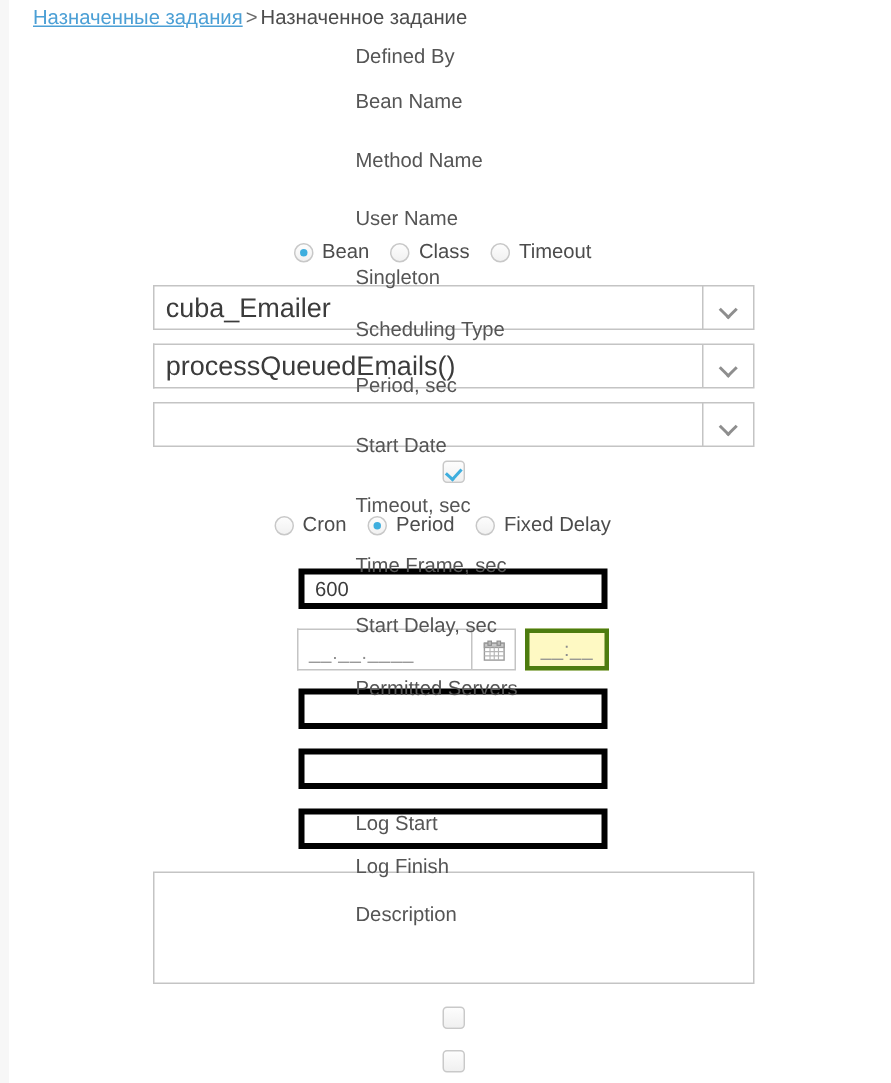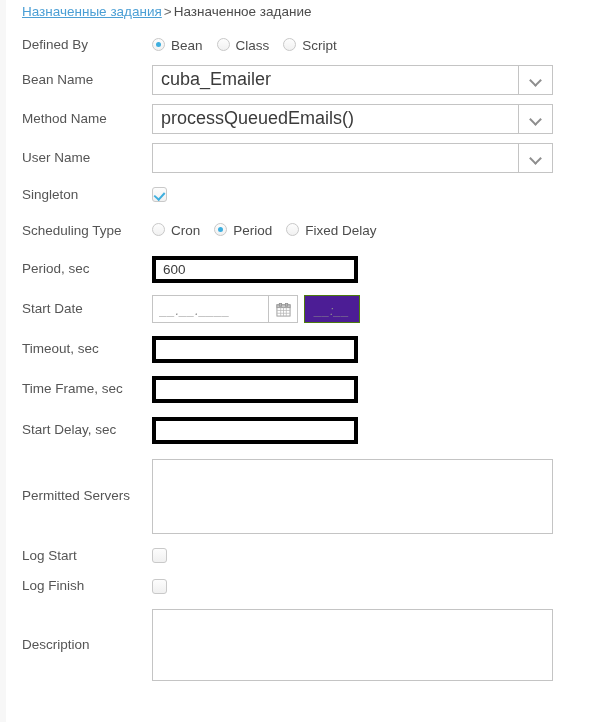--- a/index.html
+++ b/index.html
@@ -51,20 +51,21 @@
   .form {
     position: absolute;
     left: 16px;
     top: 30px;
     width: 560px;
   }
   .row {
     position: relative;
     display: flex;
     align-items: center;
+    flex-direction: column;
   }
   .label {
     width: 130px;
     flex: 0 0 130px;
     color: #555555;
     font-size: 13.5px;
     line-height: 16px;
     padding-right: 6px;
     box-sizing: border-box;
   }
@@ -74,21 +75,21 @@
     align-items: center;
   }
 
   
   .radio-group {
     display: flex;
     align-items: center;
   }
   .radio-item {
     display: flex;
-    align-items: flex-start;
+    align-items: flex-end;
     margin-right: 14px;
     cursor: pointer;
   }
   .radio-mark {
     width: 13px;
     height: 13px;
     border-radius: 50%;
     border: 1px solid #c8c8c8;
     background: linear-gradient(#fdfdfd, #f1f1f1);
     box-sizing: border-box;
@@ -195,21 +196,20 @@
     height: 7px;
     border: solid #8e8e8e;
     border-width: 0 2px 2px 0;
     transform: rotate(45deg);
   }
 
   
   .date-wrap {
     display: flex;
     align-items: flex-end;
-    font-style: italic;
   }
   .date-box {
     display: flex;
     height: 28px;
     width: 146px;
   }
   .date-field {
     flex: 1 1 auto;
     border: 1px solid #c4c4c4;
     border-right: none;
@@ -229,22 +229,22 @@
     background: #ffffff;
     box-sizing: border-box;
     display: flex;
     align-items: center;
     justify-content: center;
     cursor: pointer;
   }
   .time-box {
     width: 56px;
     height: 28px;
-    border: 1px solid #4d7c0f;
-    background: #4c1d95;
+    border: 3px solid #4d7c0f;
+    background: #fef9c3;
     box-sizing: border-box;
     margin-left: 6px;
     display: flex;
     align-items: flex-end;
     justify-content: center;
     padding-bottom: 4px;
     font-size: 13px;
     color: #8e8e8e;
     letter-spacing: 0.5px;
   }
@@ -283,21 +283,21 @@
           <div class="radio-item">
             <span class="radio-mark checked"></span>
             <span class="radio-label">Bean</span>
           </div>
           <div class="radio-item">
             <span class="radio-mark"></span>
             <span class="radio-label">Class</span>
           </div>
           <div class="radio-item">
             <span class="radio-mark"></span>
-            <span class="radio-label">Script</span>
+            <span class="radio-label">Timeout</span>
           </div>
         </div>
       </div>
     </div>
 
     <div class="row" style="height:39px;">
       <div class="label">Bean Name</div>
       <div class="field">
         <div class="combo">
           <div class="combo-box">cuba_Emailer</div>

